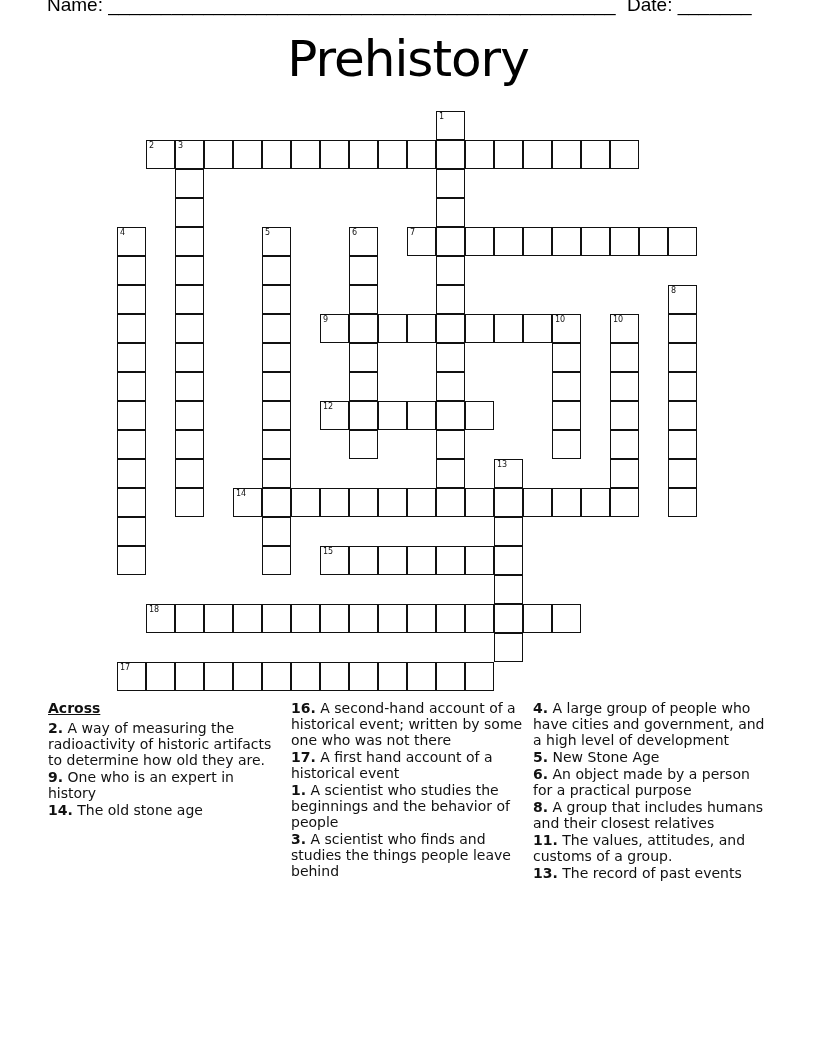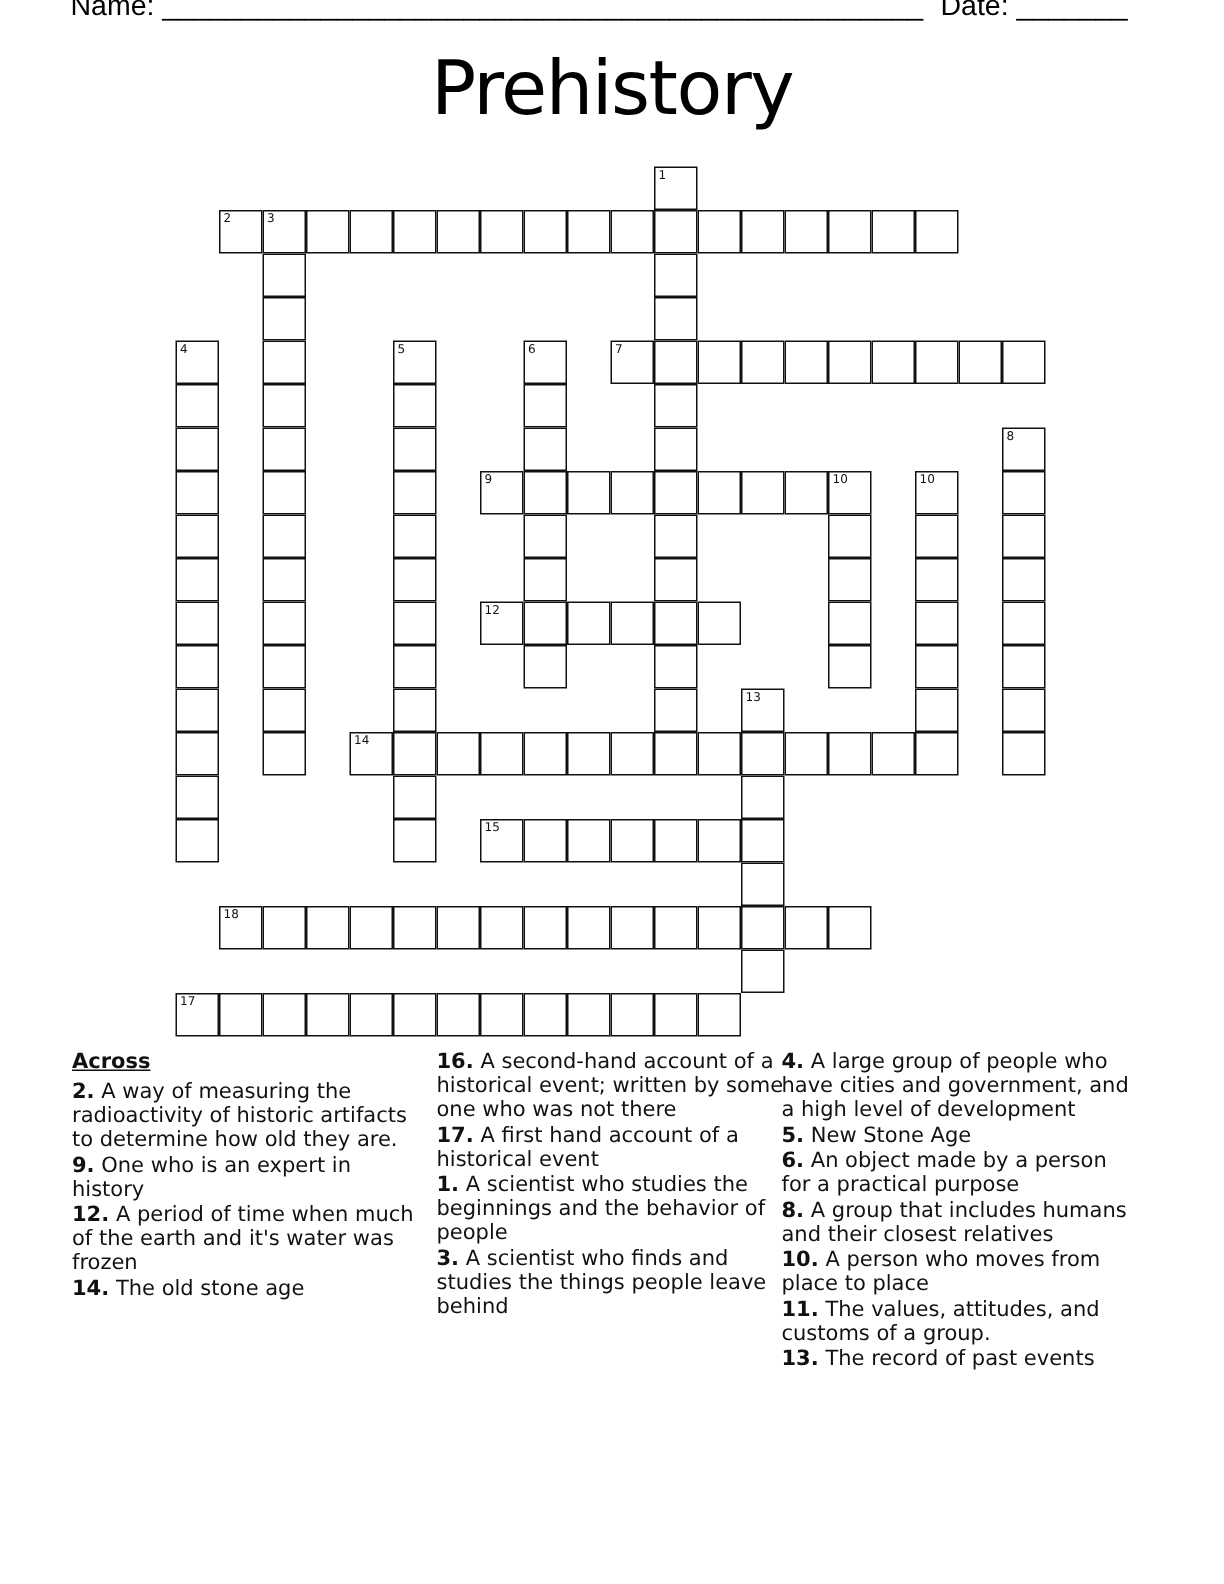--- a/index.html
+++ b/index.html
@@ -14,21 +14,21 @@
           border: 1.5px solid #111; background: #fff; }
   .cell .num { position: absolute; left: 2px; top: 0px; font-family: "DejaVu Sans", sans-serif;
                font-size: 8px; line-height: 10px; color: #111; }
   .clues { position: absolute; top: 700px; font-family: "DejaVu Sans", sans-serif;
            font-size: 14px; line-height: 16px; color: #111; }
   .clues .head { font-weight: bold; text-decoration: underline; margin-bottom: 4px; display: block; }
   .clues .clue { margin-bottom: 1px; }
   .clues .clue b { font-weight: bold; }
   #col1 { left: 48px; width: 236px; }
   #col2 { left: 291px; width: 236px; }
-  #col3 { left: 521px; width: 240px; }
+  #col3 { left: 533px; width: 240px; }
 </style>
 </head>
 <body>
 
 <div class="hdr" id="name-line">Name: ________________________________________________</div>
 <div class="hdr" id="date-line">Date: _______</div>
 
 <div class="title">Prehistory</div>
 
 <div id="grid">
@@ -228,32 +228,30 @@
     <div class="cell" style="left: 378px; top: 662px;"></div>
     <div class="cell" style="left: 407px; top: 662px;"></div>
     <div class="cell" style="left: 436px; top: 662px;"></div>
     <div class="cell" style="left: 465px; top: 662px;"></div>
   </div>
 
 <div class="clues" id="col1">
   <span class="head">Across</span>
   <div class="clue"><b>2.</b> <span>A way of measuring the radioactivity of historic artifacts to determine how old they are.</span></div>
   <div class="clue"><b>9.</b> <span>One who is an expert in history</span></div>
-  <div class="clue"><b>12.</b> <span>A period of time when much of the earth and it's water was frozen</span></div>
   <div class="clue"><b>14.</b> <span>The old stone age</span></div>
 </div>
 
 <div class="clues" id="col2">
   <div class="clue"><b>16.</b> <span>A second-hand account of a historical event; written by some one who was not there</span></div>
   <div class="clue"><b>17.</b> <span>A first hand account of a historical event</span></div>
   <div class="clue"><b>1.</b> <span>A scientist who studies the beginnings and the behavior of people</span></div>
   <div class="clue"><b>3.</b> <span>A scientist who finds and studies the things people leave behind</span></div>
 </div>
 
 <div class="clues" id="col3">
   <div class="clue"><b>4.</b> <span>A large group of people who have cities and government, and a high level of development</span></div>
   <div class="clue"><b>5.</b> <span>New Stone Age</span></div>
   <div class="clue"><b>6.</b> <span>An object made by a person for a practical purpose</span></div>
   <div class="clue"><b>8.</b> <span>A group that includes humans and their closest relatives</span></div>
-  <div class="clue"><b>10.</b> <span>A person who moves from place to place</span></div>
   <div class="clue"><b>11.</b> <span>The values, attitudes, and customs of a group.</span></div>
   <div class="clue"><b>13.</b> <span>The record of past events</span></div>
 </div>
 
 </body></html>

